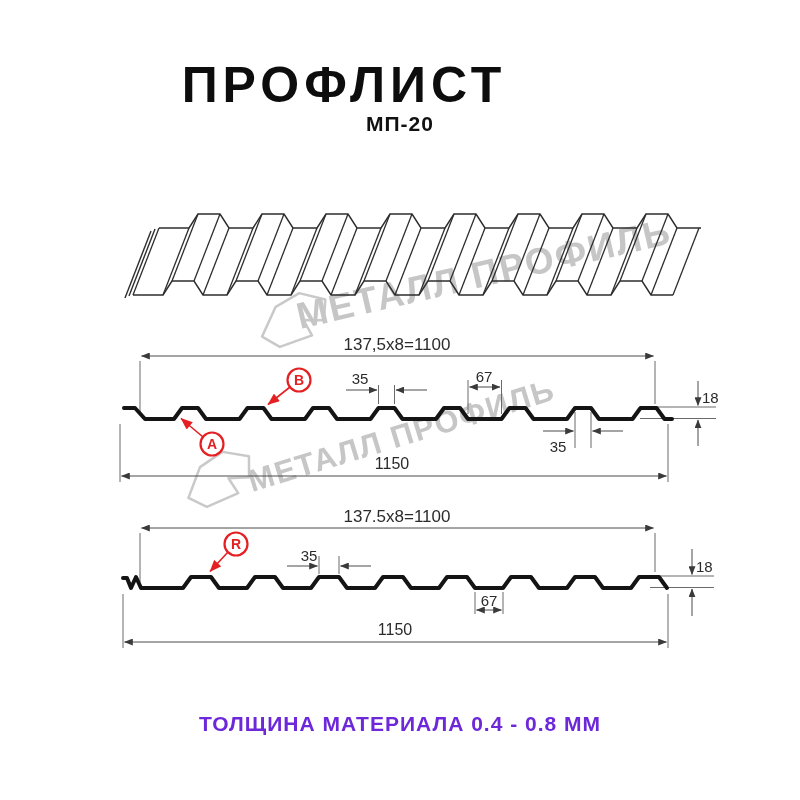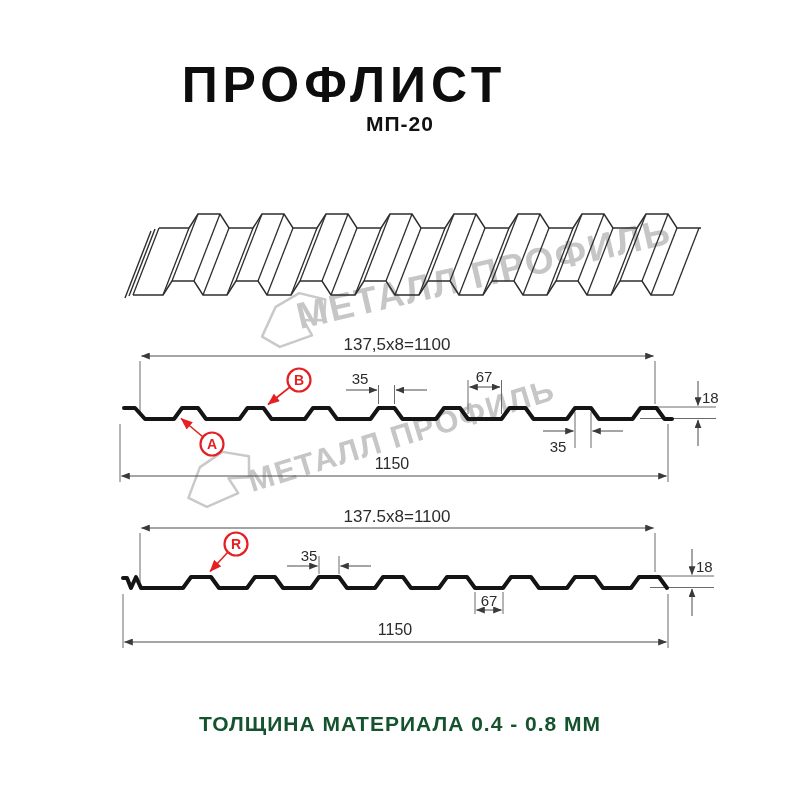--- a/index.html
+++ b/index.html
@@ -4,21 +4,21 @@
 <style>
   html,body{margin:0;padding:0;background:#ffffff;}
   body{width:800px;height:800px;position:relative;overflow:hidden;
        font-family:"Liberation Sans","DejaVu Sans",sans-serif;}
   .stage{position:absolute;inset:0;background:#fff;}
   .page-title{position:absolute;top:60px;left:0;width:688px;text-align:center;
       font-size:50px;font-weight:700;letter-spacing:5px;color:#0d0d0d;line-height:1;}
   .page-subtitle{position:absolute;top:113px;left:0;width:800px;text-align:center;
       font-size:21px;font-weight:600;letter-spacing:1px;color:#111;line-height:1;}
   .footer-note{position:absolute;top:713px;left:0;width:800px;text-align:center;
-      font-size:21px;font-weight:700;letter-spacing:1px;color:#14532d;line-height:1;}
+      font-size:21px;font-weight:700;letter-spacing:1px;color:#6d28d9;line-height:1;}
   svg{position:absolute;top:0;left:0;}
   .dim-line{stroke:#4a4a4a;stroke-width:1;fill:none;}
   .ext-line{stroke:#6a6a6a;stroke-width:1;fill:none;}
   .dim-text{fill:#2b2b2b;font-size:16px;}
   .dim-text-sm{fill:#2b2b2b;font-size:15px;}
   .dim-text-lg{fill:#2b2b2b;font-size:17px;}
   .profile-path{stroke:#141414;stroke-width:4;fill:none;stroke-linejoin:round;stroke-linecap:round;}
   .sheet-line{stroke:#2e2e2e;stroke-width:1.4;fill:none;stroke-linejoin:round;}
   #depth-lines line{stroke:#2e2e2e;stroke-width:1.3;}
   .wm-text{fill:#c6c6c6;font-size:37px;font-weight:700;letter-spacing:2px;}

